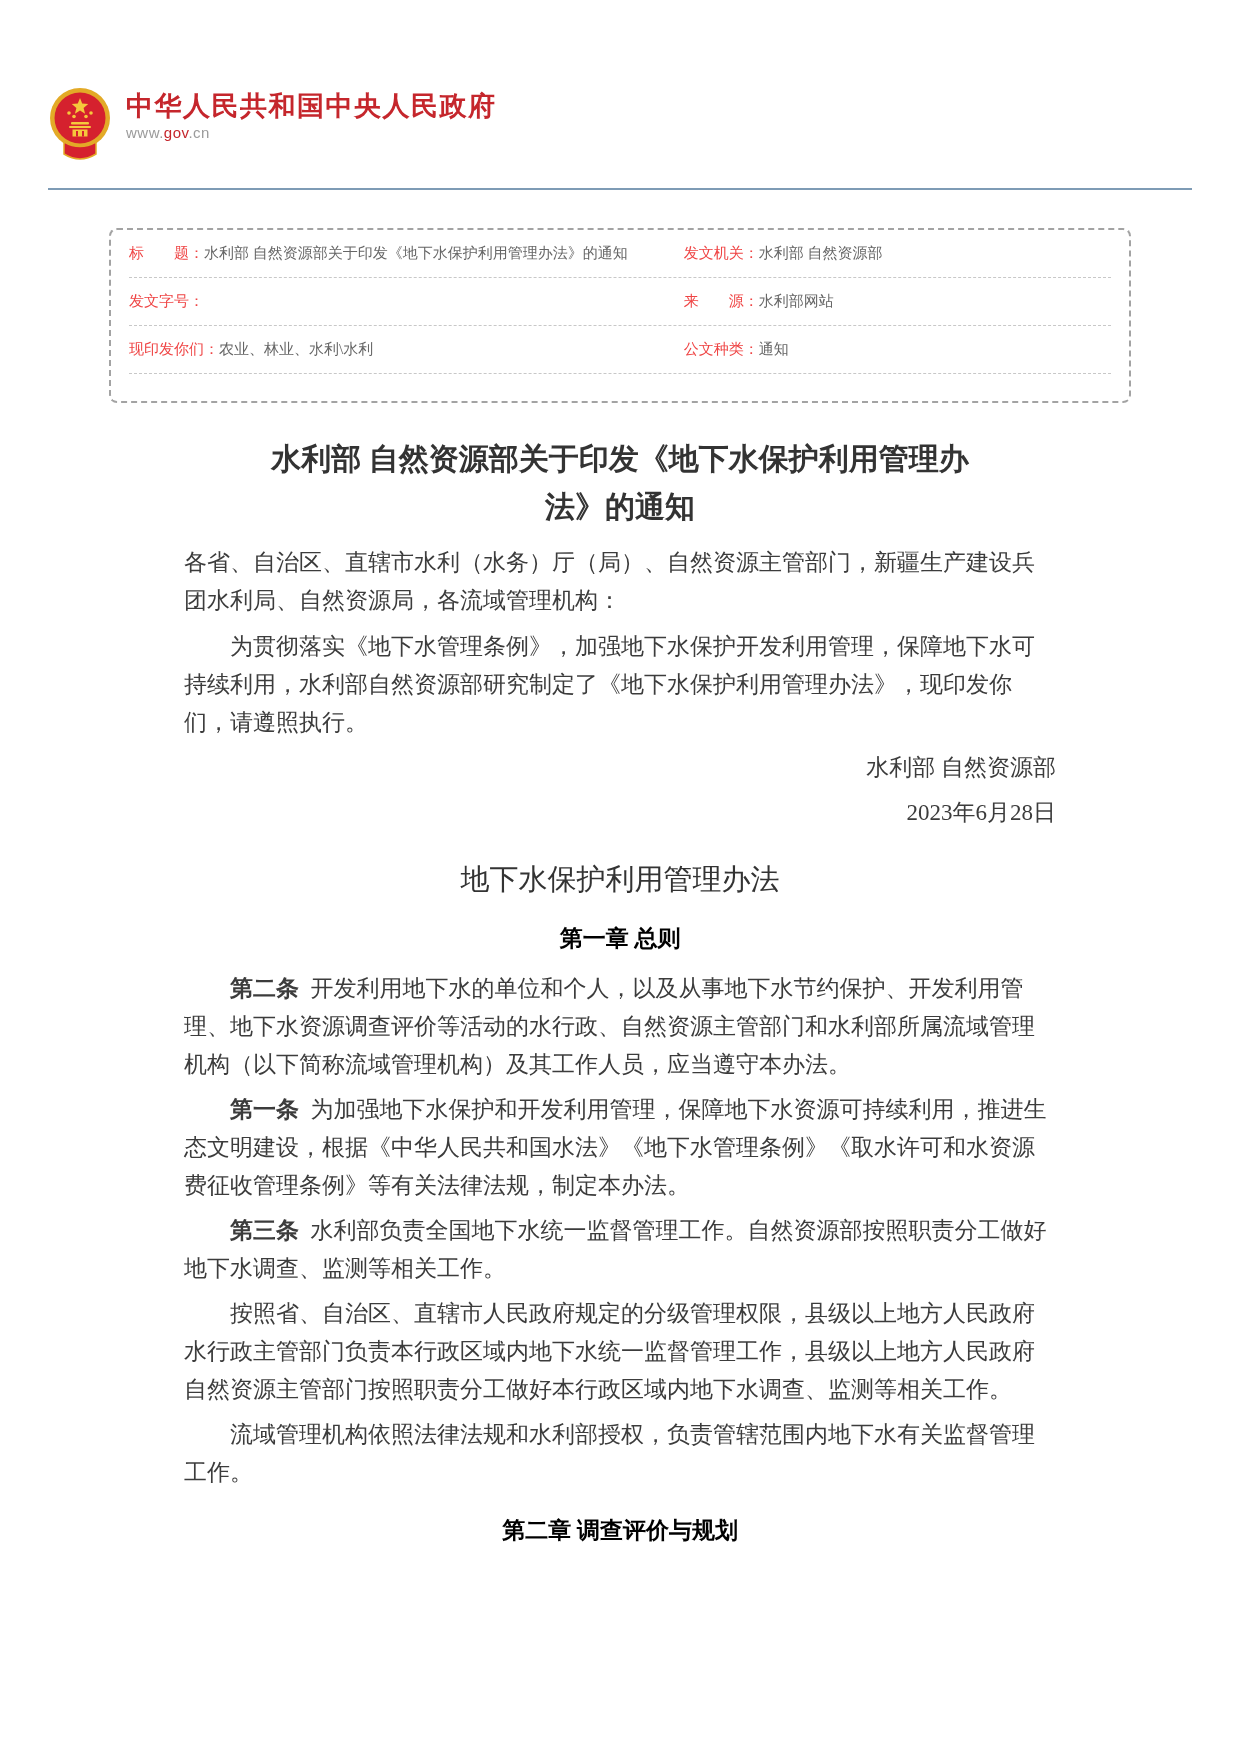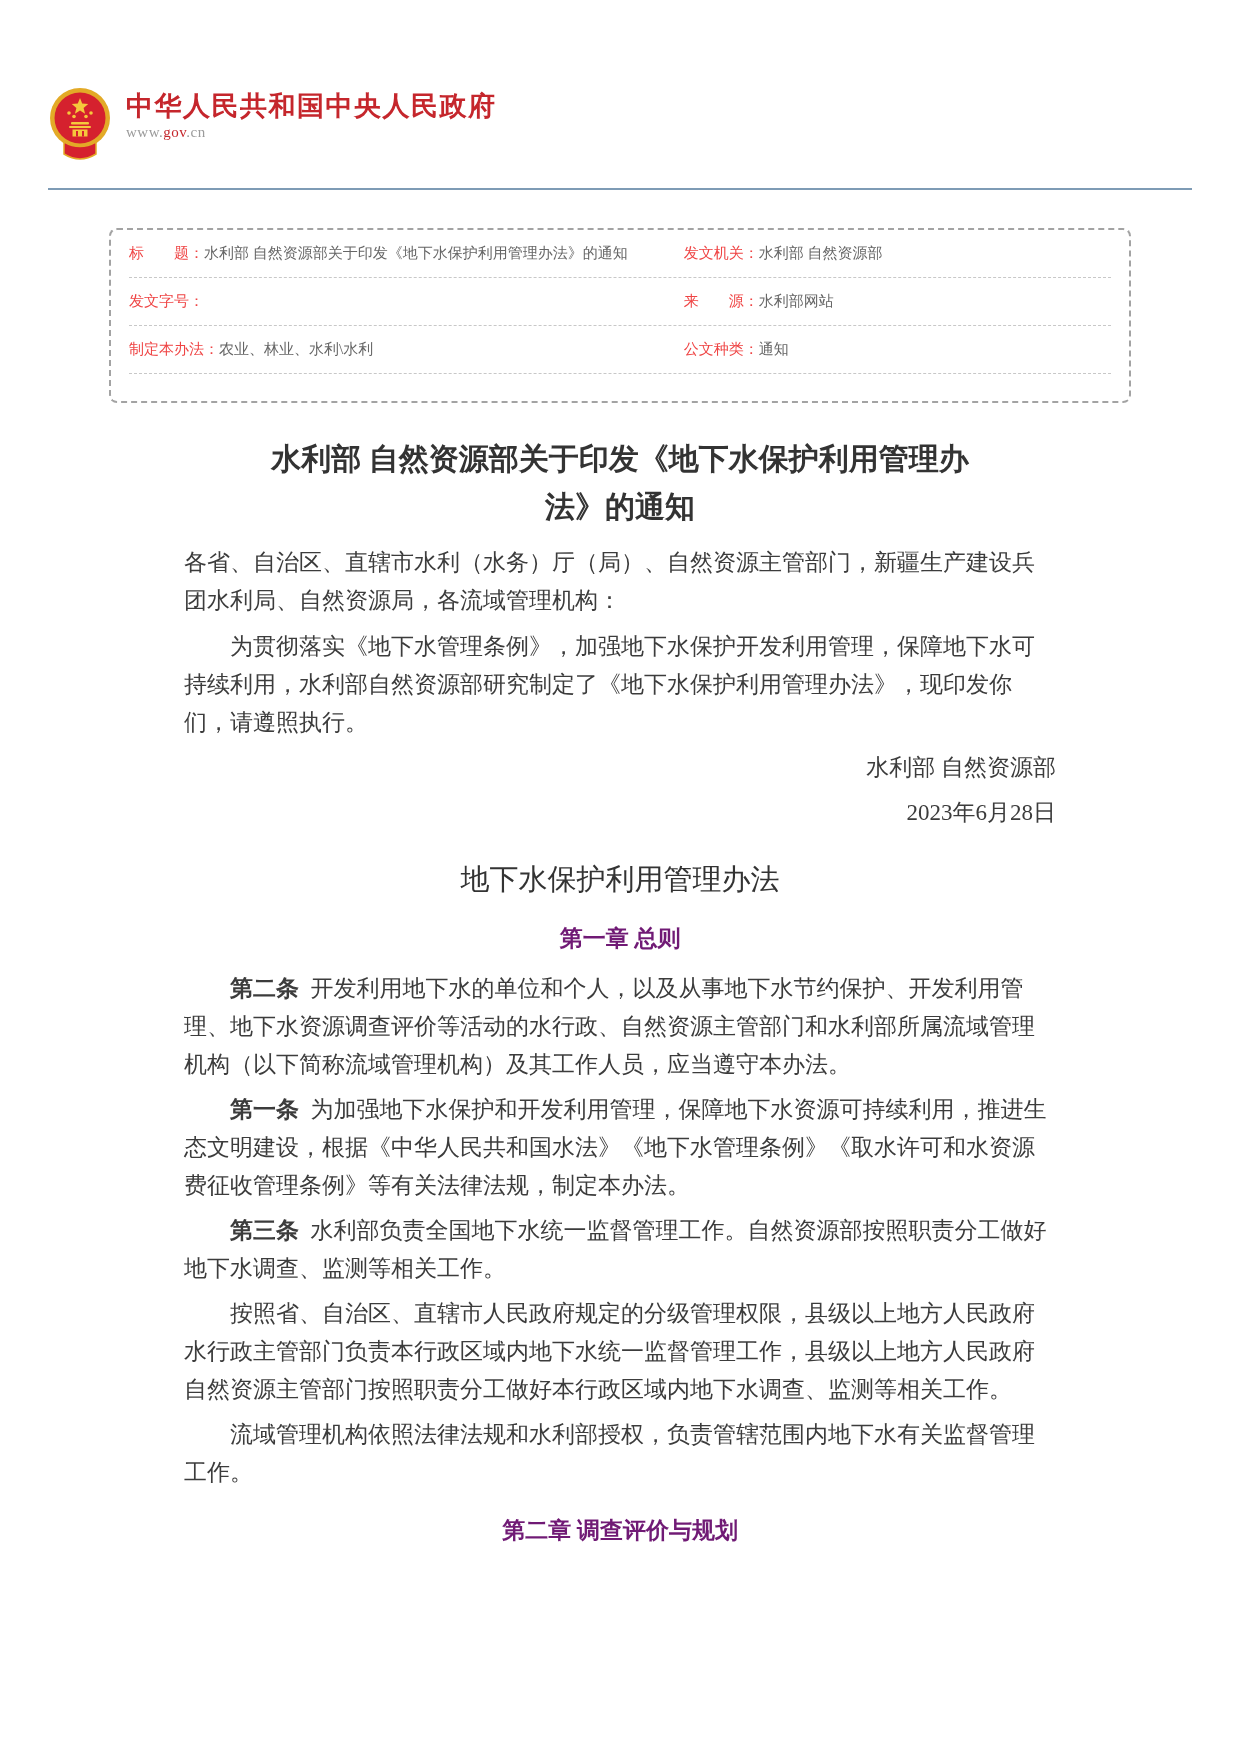--- a/index.html
+++ b/index.html
@@ -10,21 +10,21 @@
     color: #3c3c3c;
     position: relative;
     overflow: hidden;
   }
   
   .site-header {
     padding: 86px 48px 0 48px;
     display: flex; align-items: flex-start; gap: 14px;
   }
   .emblem { width: 64px; height: 76px; flex: 0 0 auto; cursor: pointer; }
-  .site-title-block { padding-top: 4px; font-family: Liberation Serif, serif; }
+  .site-title-block { padding-top: 4px; font-family: Liberation Sans, sans-serif; }
   .site-title {
     font-size: 27px; font-weight: bold; color: #c5262c;
     letter-spacing: 1.5px; line-height: 1.25;
   }
   .site-url { font-size: 15px; color: #9b9b9b; letter-spacing: .5px; }
   .site-url .u-gov { color: #c5262c; }
   .header-rule {
     border: none; border-top: 2px solid #7e9bb5;
     margin: 26px 48px 0 48px; height: 0;
   }
@@ -55,21 +55,21 @@
   .doc p { margin: 0 0 7px; }
   .para { text-indent: 2em; }
   .salutation { text-indent: 0; font-family: Liberation Mono, monospace; }
   .sig { text-align: right; margin: 0; }
   .sig-first { margin-top: 24px; }
   .reg-title {
     text-align: center; font-size: 29px; font-weight: normal; color: #333333;
     margin: 26px 0 20px; line-height: 42px;
   }
   .chapter {
-    text-align: center; font-size: 23px; font-weight: bold; color: #701a75;
+    text-align: center; font-size: 23px; font-weight: bold; color: #000000;
     margin: 20px 0 12px; line-height: 38px;
   }
   .art-num { font-weight: bold; margin-right: .5em; }
 </style>
 </head>
 <body>
 
 <header class="site-header">
   <div class="emblem">
     <svg viewBox="0 0 64 76" width="64" height="76" aria-hidden="true">
@@ -99,21 +99,21 @@
 <section class="meta-box">
   <div class="meta-row">
     <div class="meta-cell"><span class="meta-label">标　　题：</span><span class="meta-value">水利部 自然资源部关于印发《地下水保护利用管理办法》的通知</span></div>
     <div class="meta-cell"><span class="meta-label">发文机关：</span><span class="meta-value">水利部 自然资源部</span></div>
   </div>
   <div class="meta-row">
     <div class="meta-cell"><span class="meta-label">发文字号：</span><span class="meta-value"></span></div>
     <div class="meta-cell"><span class="meta-label">来　　源：</span><span class="meta-value">水利部网站</span></div>
   </div>
   <div class="meta-row">
-    <div class="meta-cell"><span class="meta-label">制定本办法：</span><span class="meta-value">农业、林业、水利\水利</span></div>
+    <div class="meta-cell"><span class="meta-label">现印发你们：</span><span class="meta-value">农业、林业、水利\水利</span></div>
     <div class="meta-cell"><span class="meta-label">公文种类：</span><span class="meta-value">通知</span></div>
   </div>
   <div class="meta-row">
     <div class="meta-cell"></div>
   </div>
 </section>
 
 <article class="doc">
   <h1 class="doc-title">水利部 自然资源部关于印发《地下水保护利用管理办法》的通知</h1>
 

